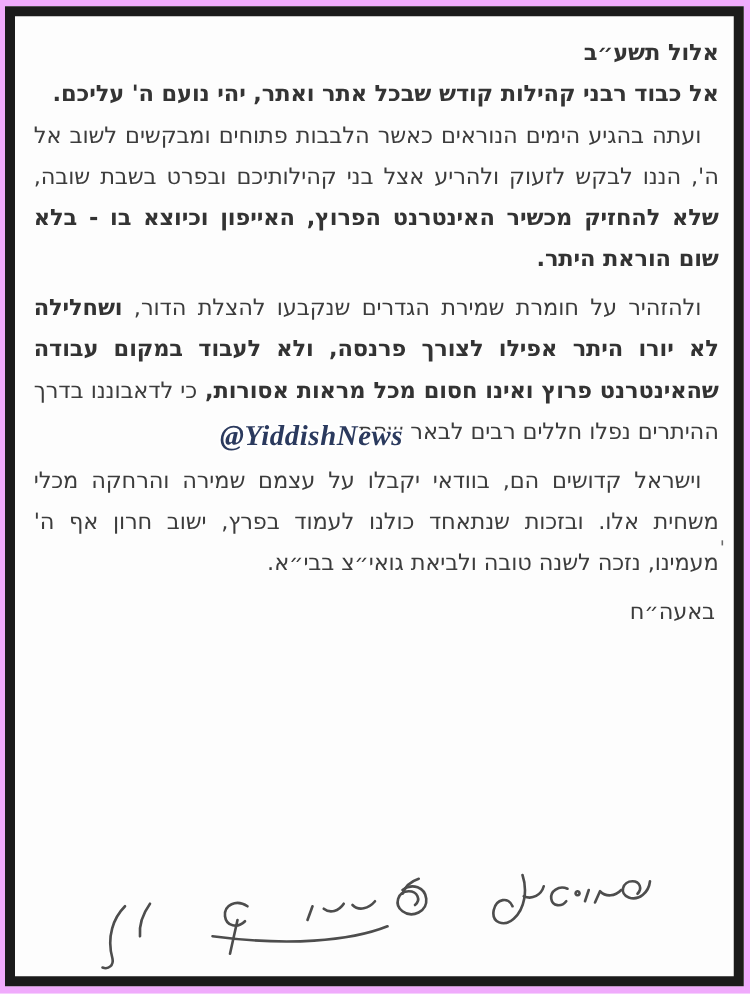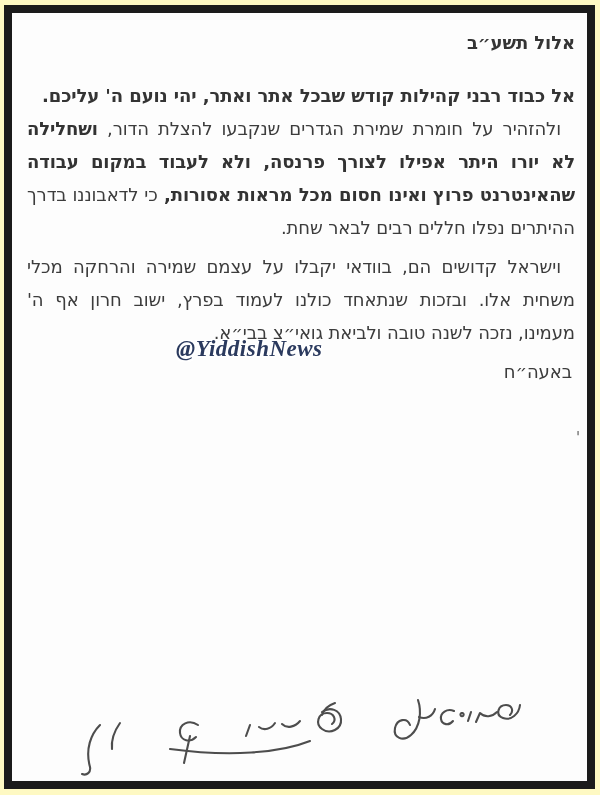--- a/index.html
+++ b/index.html
@@ -1,19 +1,19 @@
 <!DOCTYPE html>
 <html lang="he"><head>
 <meta charset="utf-8">
 <style>
   html,body{margin:0;padding:0;background:#ffffff;}
   .page{
     position:relative;
     width:600px;height:795px;
-    background:#fef9c3;
+    background:#f0abfc;
     font-family:"DejaVu Sans", sans-serif;
     direction:rtl;
     overflow:hidden;
   }
   .frame{
     position:absolute;
     left:4px;top:5px;right:5px;bottom:6px;
     border:8px solid #1b1b1b;
     background:#fdfdfd;
     box-sizing:border-box;
@@ -40,21 +40,20 @@
     text-align:right;
     margin-bottom:0;
     white-space:nowrap;
   }
   p.salutation-line{
     font-weight:bold;
     color:#343434;
     text-indent:0;
     white-space:nowrap;
     margin-bottom:0;
-    margin-top:20px;
   }
   .emph{font-weight:bold;color:#333333;}
   .closing-line{
     position:relative;
     text-align:center;
     transform:translateX(11px);
     font-size:18px;
     line-height:22px;
     color:#3c3c3c;
     margin-top:0;
@@ -99,20 +98,21 @@
 
 <div class="page">
   <div class="frame"></div>
 
   <div class="content">
     <p class="date-line">אלול תשע״ב</p>
     <p class="salutation-line">אל כבוד רבני קהילות קודש שבכל אתר ואתר, יהי נועם ה' עליכם.</p>
 
 
 
+    <p><span>ועתה בהגיע הימים הנוראים כאשר הלבבות פתוחים ומבקשים לשוב אל ה', הננו לבקש לזעוק ולהריע אצל בני קהילותיכם ובפרט בשבת שובה, </span><span class="emph">שלא להחזיק מכשיר האינטרנט הפרוץ, האייפון וכיוצא בו - בלא שום הוראת היתר.</span></p>
 
     <p><span>ולהזהיר על חומרת שמירת הגדרים שנקבעו להצלת הדור, </span><span class="emph">ושחלילה לא יורו היתר אפילו לצורך פרנסה, ולא לעבוד במקום עבודה שהאינטרנט פרוץ ואינו חסום מכל מראות אסורות, </span><span>כי לדאבוננו בדרך ההיתרים נפלו חללים רבים לבאר שחת.</span></p>
 
 
     <p>וישראל קדושים הם, בוודאי יקבלו על עצמם שמירה והרחקה מכלי משחית אלו. ובזכות שנתאחד כולנו לעמוד בפרץ, ישוב חרון אף ה' מעמינו, נזכה לשנה טובה ולביאת גואי״צ בבי״א.</p>
 
     <p class="closing-line">באעה״ח</p>
   </div>
 
   <div class="watermark">@YiddishNews</div>

